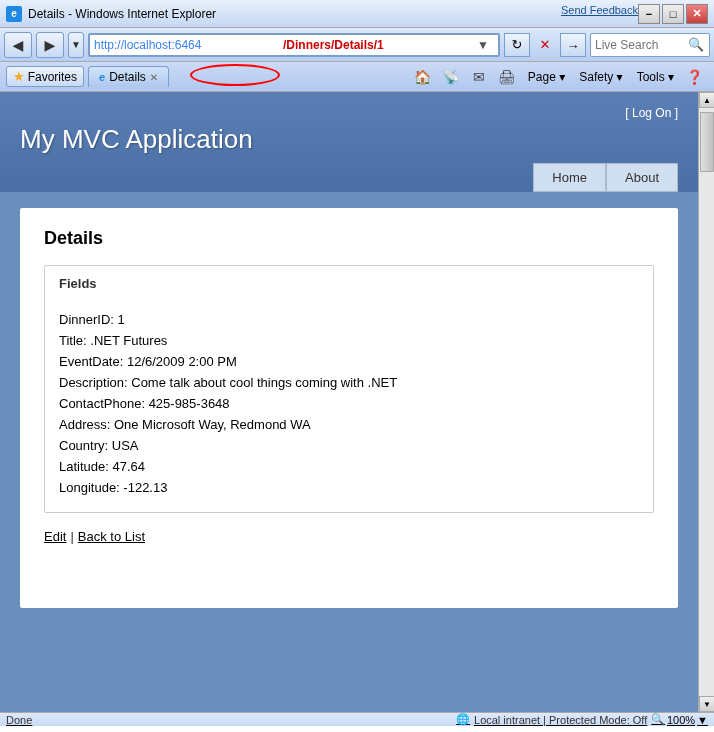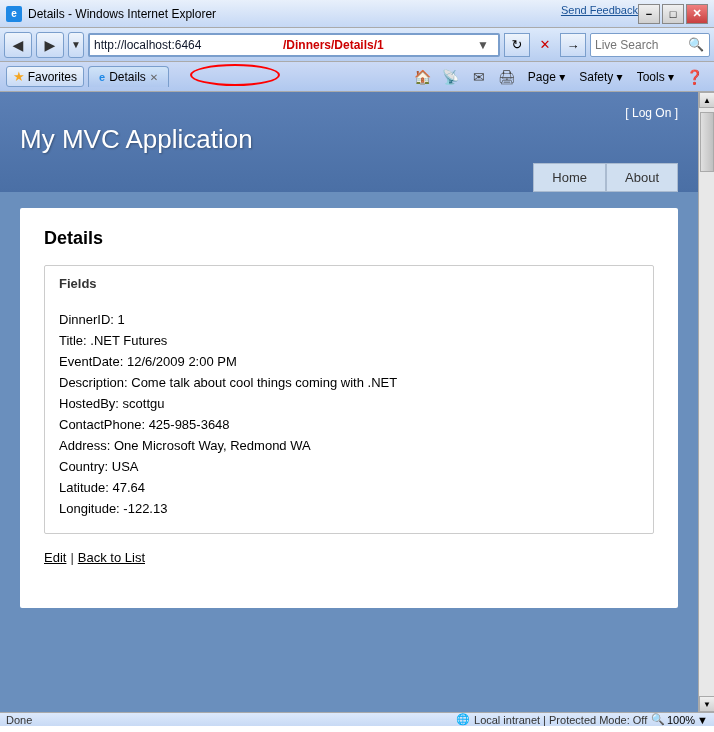--- a/index.html
+++ b/index.html
@@ -67,21 +67,21 @@
       height: 24px;
       border: 2px solid #7a9ecc;
       border-radius: 2px;
       background: white;
       display: flex;
       align-items: center;
       padding: 0 4px;
       font-size: 12px;
       position: relative;
     }
-    .address-text { flex: 1; font-size: 12px; color: #0f172a; }
+    .address-text { flex: 1; font-size: 12px; color: #3b82f6; }
     .address-highlight { color: #c00; font-weight: bold; }
     .address-btn {
       width: 22px; height: 22px;
       border: none; background: transparent;
       cursor: pointer; font-size: 12px; color: #555;
     }
     .go-btn {
       width: 26px; height: 24px;
       background: linear-gradient(to bottom, #eef4fc, #c8daf5);
       border: 1px solid #7a9ecc;
@@ -203,20 +203,21 @@
     
     .status-bar {
       height: 14px;
       background: linear-gradient(to bottom, #dde9fb, #c8daf5);
       border-top: 1px solid #aaa;
       display: flex;
       align-items: center;
       padding: 0 6px;
       font-size: 11px;
       gap: 8px;
+      text-decoration: underline;
     }
     .status-text { color: #333; }
     .status-right {
       margin-left: auto;
       display: flex; align-items: center; gap: 4px;
     }
     .status-zone {
       display: flex; align-items: center; gap: 4px;
       font-size: 11px; color: #333;
     }
@@ -418,23 +419,20 @@
             <span class="field-label">DinnerID: </span><span class="field-value">1</span>
           </div>
           <div class="field-row">
             <span class="field-label">Title: </span><span class="field-value">.NET Futures</span>
           </div>
           <div class="field-row">
             <span class="field-label">EventDate: </span><span class="field-value">12/6/2009 2:00 PM</span>
           </div>
           <div class="field-row">
             <span class="field-label">Description: </span><span class="field-value">Come talk about cool things coming with .NET</span>
-          </div>
-          <div class="field-row">
-            <span class="field-label">HostedBy: </span><span class="field-value">scottgu</span>
           </div>
           <div class="field-row">
             <span class="field-label">ContactPhone: </span><span class="field-value">425-985-3648</span>
           </div>
           <div class="field-row">
             <span class="field-label">Address: </span><span class="field-value">One Microsoft Way, Redmond WA</span>
           </div>
           <div class="field-row">
             <span class="field-label">Country: </span><span class="field-value">USA</span>
           </div>

